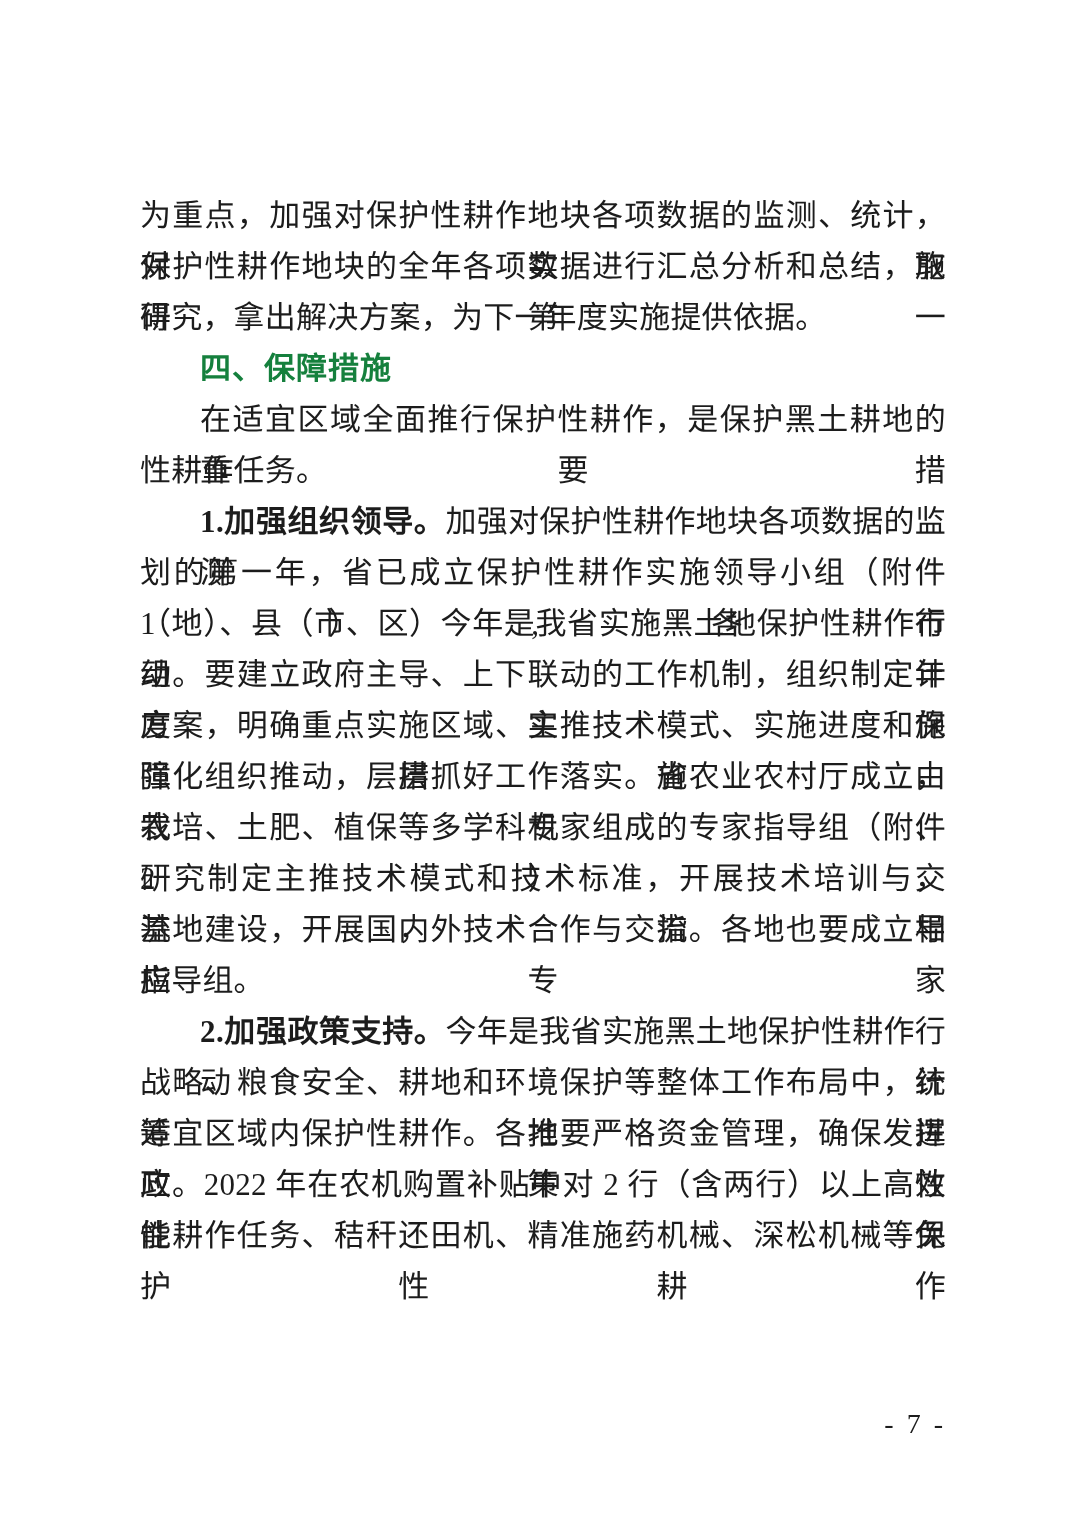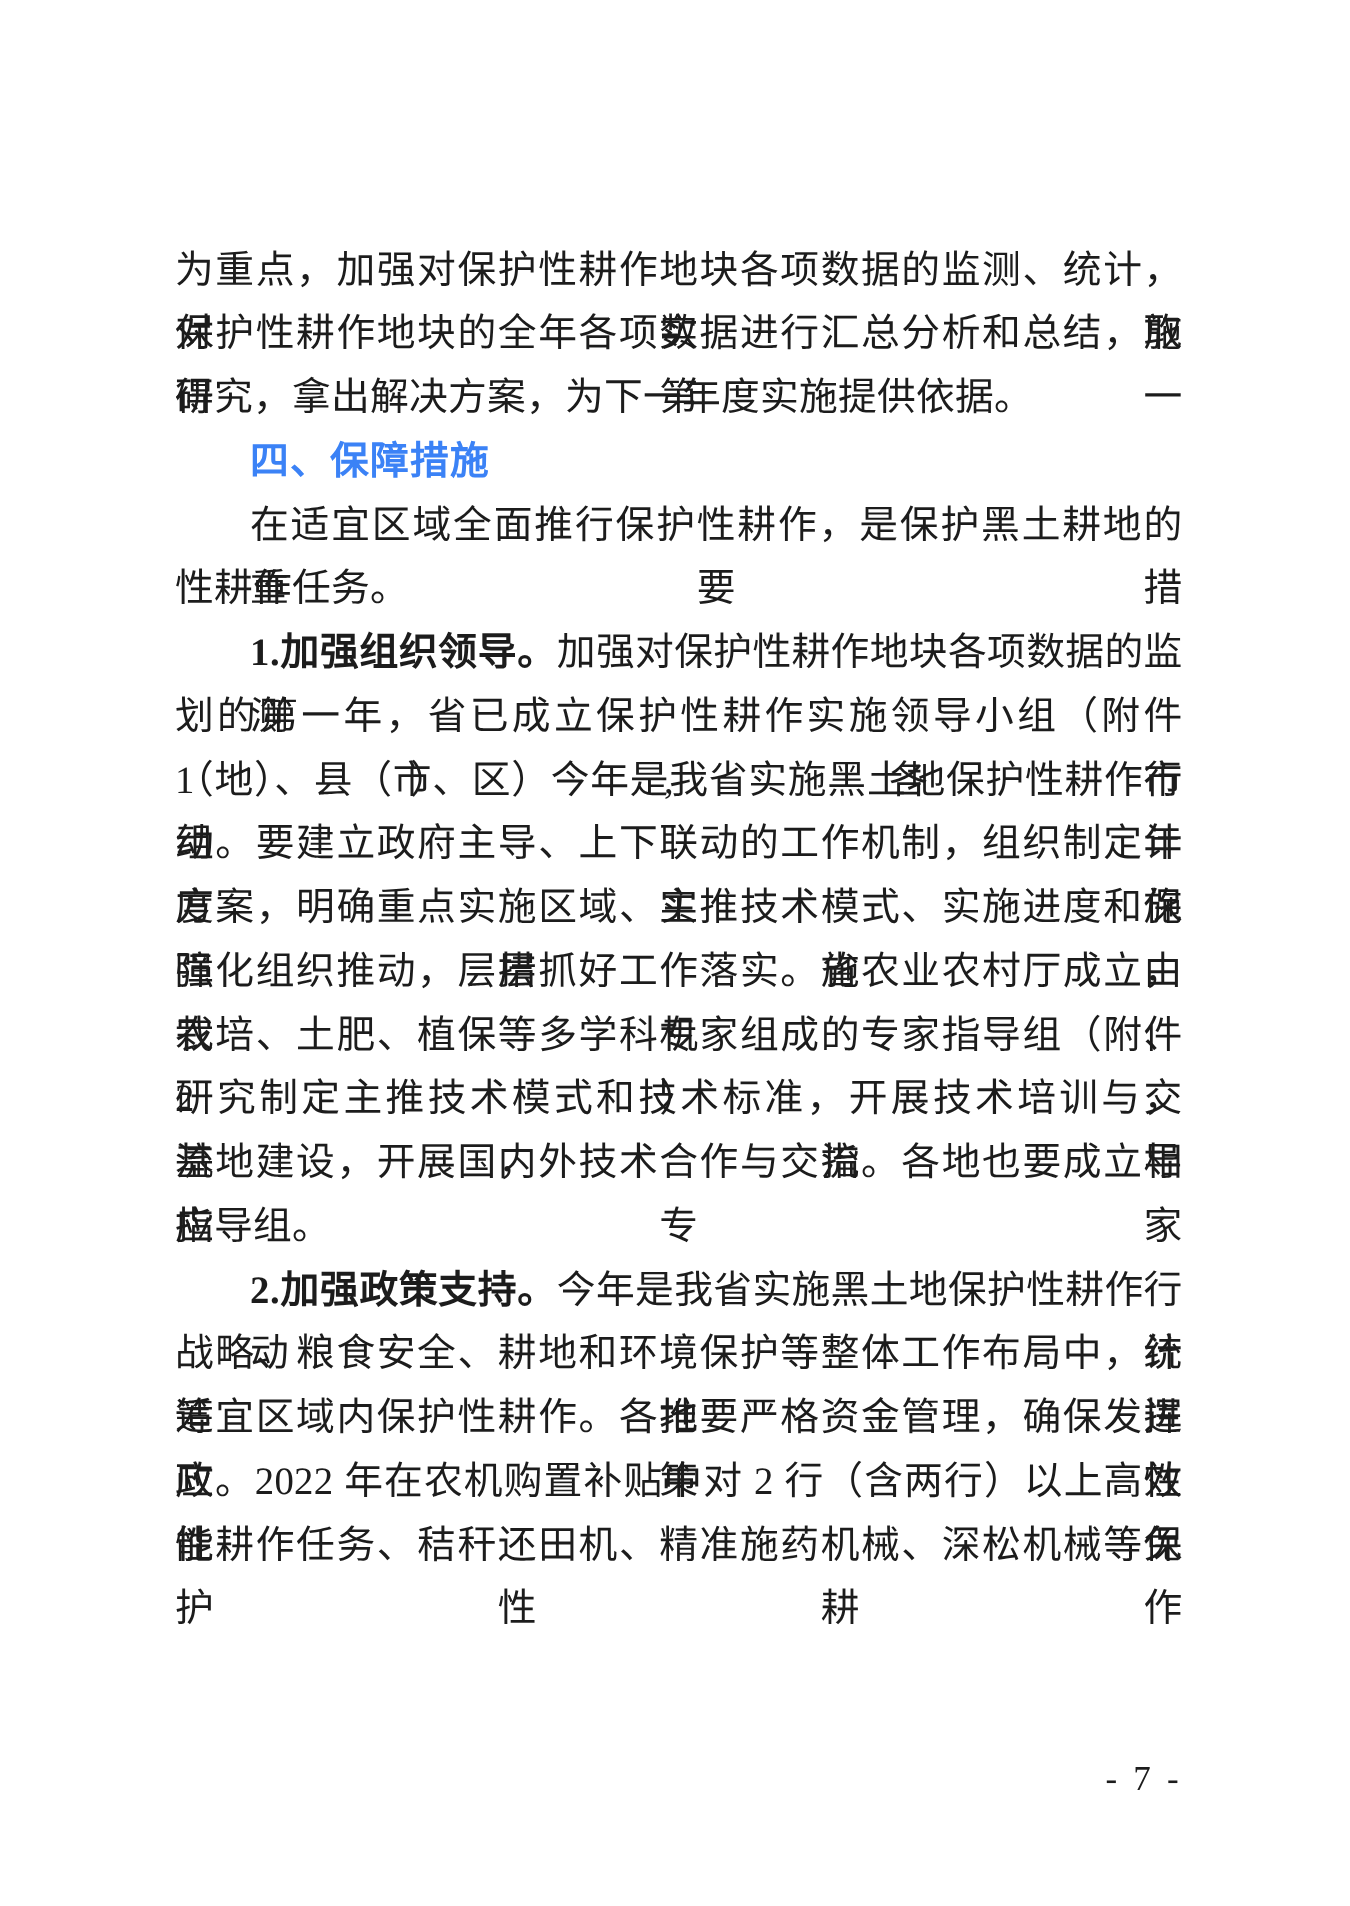--- a/index.html
+++ b/index.html
@@ -55,21 +55,21 @@
     text-align-last: left;
   }
 
   .heading {
     height: 51px;
     line-height: 51px;
     font-size: 31px;
     font-weight: bold;
     padding-left: 60px;
     letter-spacing: 1px;
-    color: #3b82f6;
+    color: #15803d;
   }
 
   .bold-lead {
     font-weight: bold;
     letter-spacing: 0.5px;
   }
 
   .pad2 {
     padding-left: 60px;
   }

